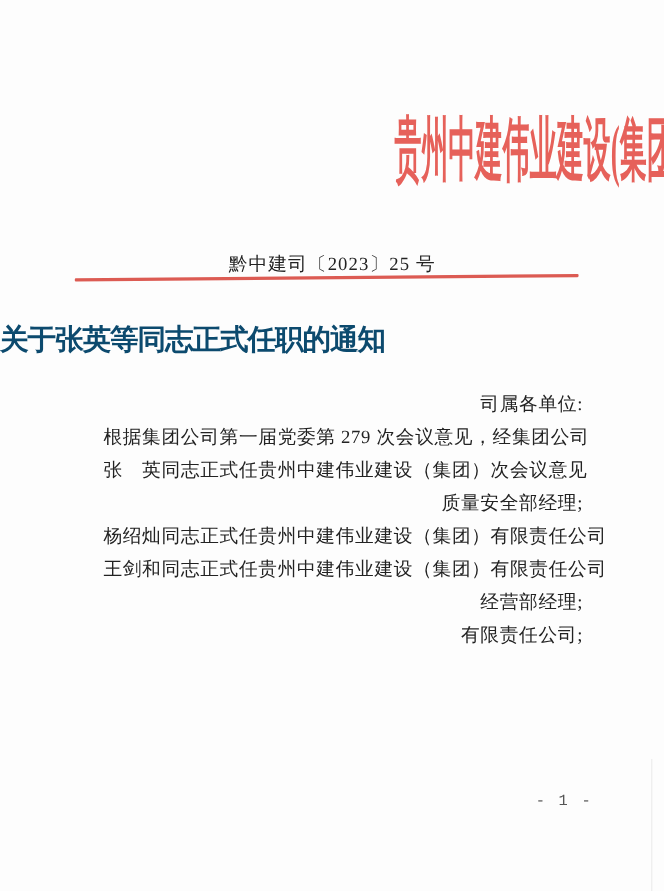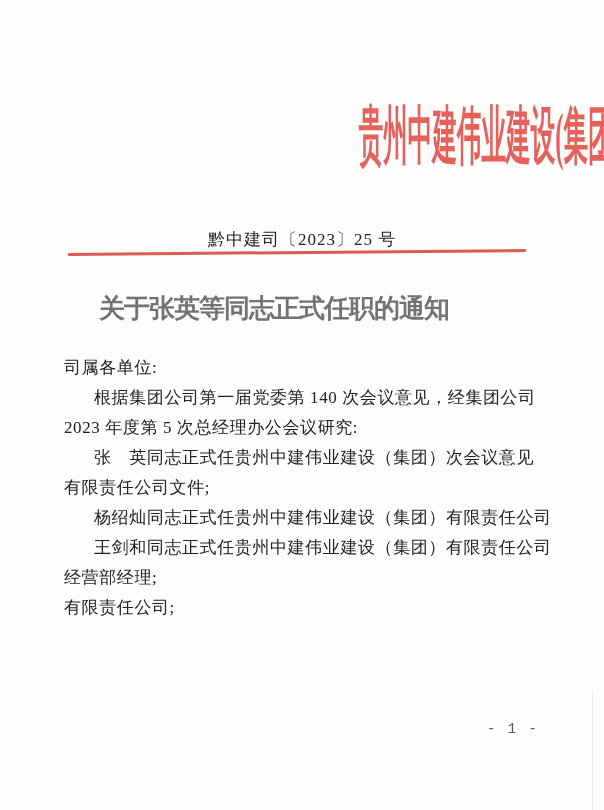--- a/index.html
+++ b/index.html
@@ -64,40 +64,41 @@
     transform: rotate(-0.5deg);
     transform-origin: left center;
     border-radius: 1px;
   }
   
   .doc-title {
     position: absolute;
     top: 291px;
     left: 0;
     width: 548px;
-    text-align: center;
+    text-align: left;
     font-size: 26px;
     font-weight: bold;
     letter-spacing: -1px;
-    color: #737373;
+    color: #0c4a6e;
   }
   
   .body-block {
     position: absolute;
     left: 64px;
     top: 353px;
     width: 466px;
     color: #222;
     font-size: 17px;
   }
   .line {
     height: 30px;
     line-height: 30px;
     letter-spacing: 0.6px;
     white-space: nowrap;
+    text-align: right;
   }
   .line.indent { padding-left: 30px; }
   
   .page-number {
     position: absolute;
     left: 478px;
     top: 721px;
     width: 70px;
     text-align: center;
     font-size: 14px;
@@ -125,24 +126,23 @@
   </div>
 
   <div class="doc-number">黔中建司〔2023〕25 号</div>
 
   <div class="red-line"></div>
 
   <div class="doc-title">关于张英等同志正式任职的通知</div>
 
   <div class="body-block">
     <div class="line">司属各单位:</div>
-    <div class="line indent">根据集团公司第一届党委第 140 次会议意见，经集团公司</div>
-    <div class="line">2023 年度第 5 次总经理办公会议研究:</div>
+    <div class="line indent">根据集团公司第一届党委第 279 次会议意见，经集团公司</div>
     <div class="line indent">张　英同志正式任贵州中建伟业建设（集团）次会议意见</div>
-    <div class="line">有限责任公司文件;</div>
+    <div class="line">质量安全部经理;</div>
     <div class="line indent">杨绍灿同志正式任贵州中建伟业建设（集团）有限责任公司</div>
     <div class="line indent">王剑和同志正式任贵州中建伟业建设（集团）有限责任公司</div>
     <div class="line">经营部经理;</div>
     <div class="line">有限责任公司;</div>
   </div>
 
   <div class="page-number">- 1 -</div>
 
   <div class="scan-edge"></div>
 

